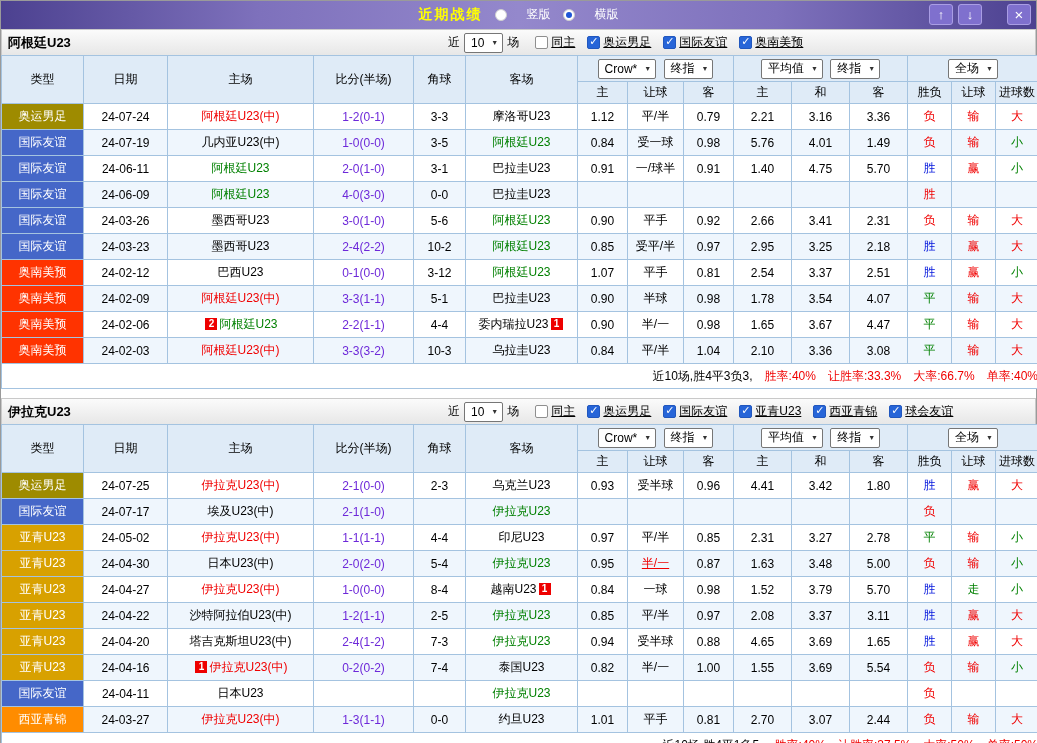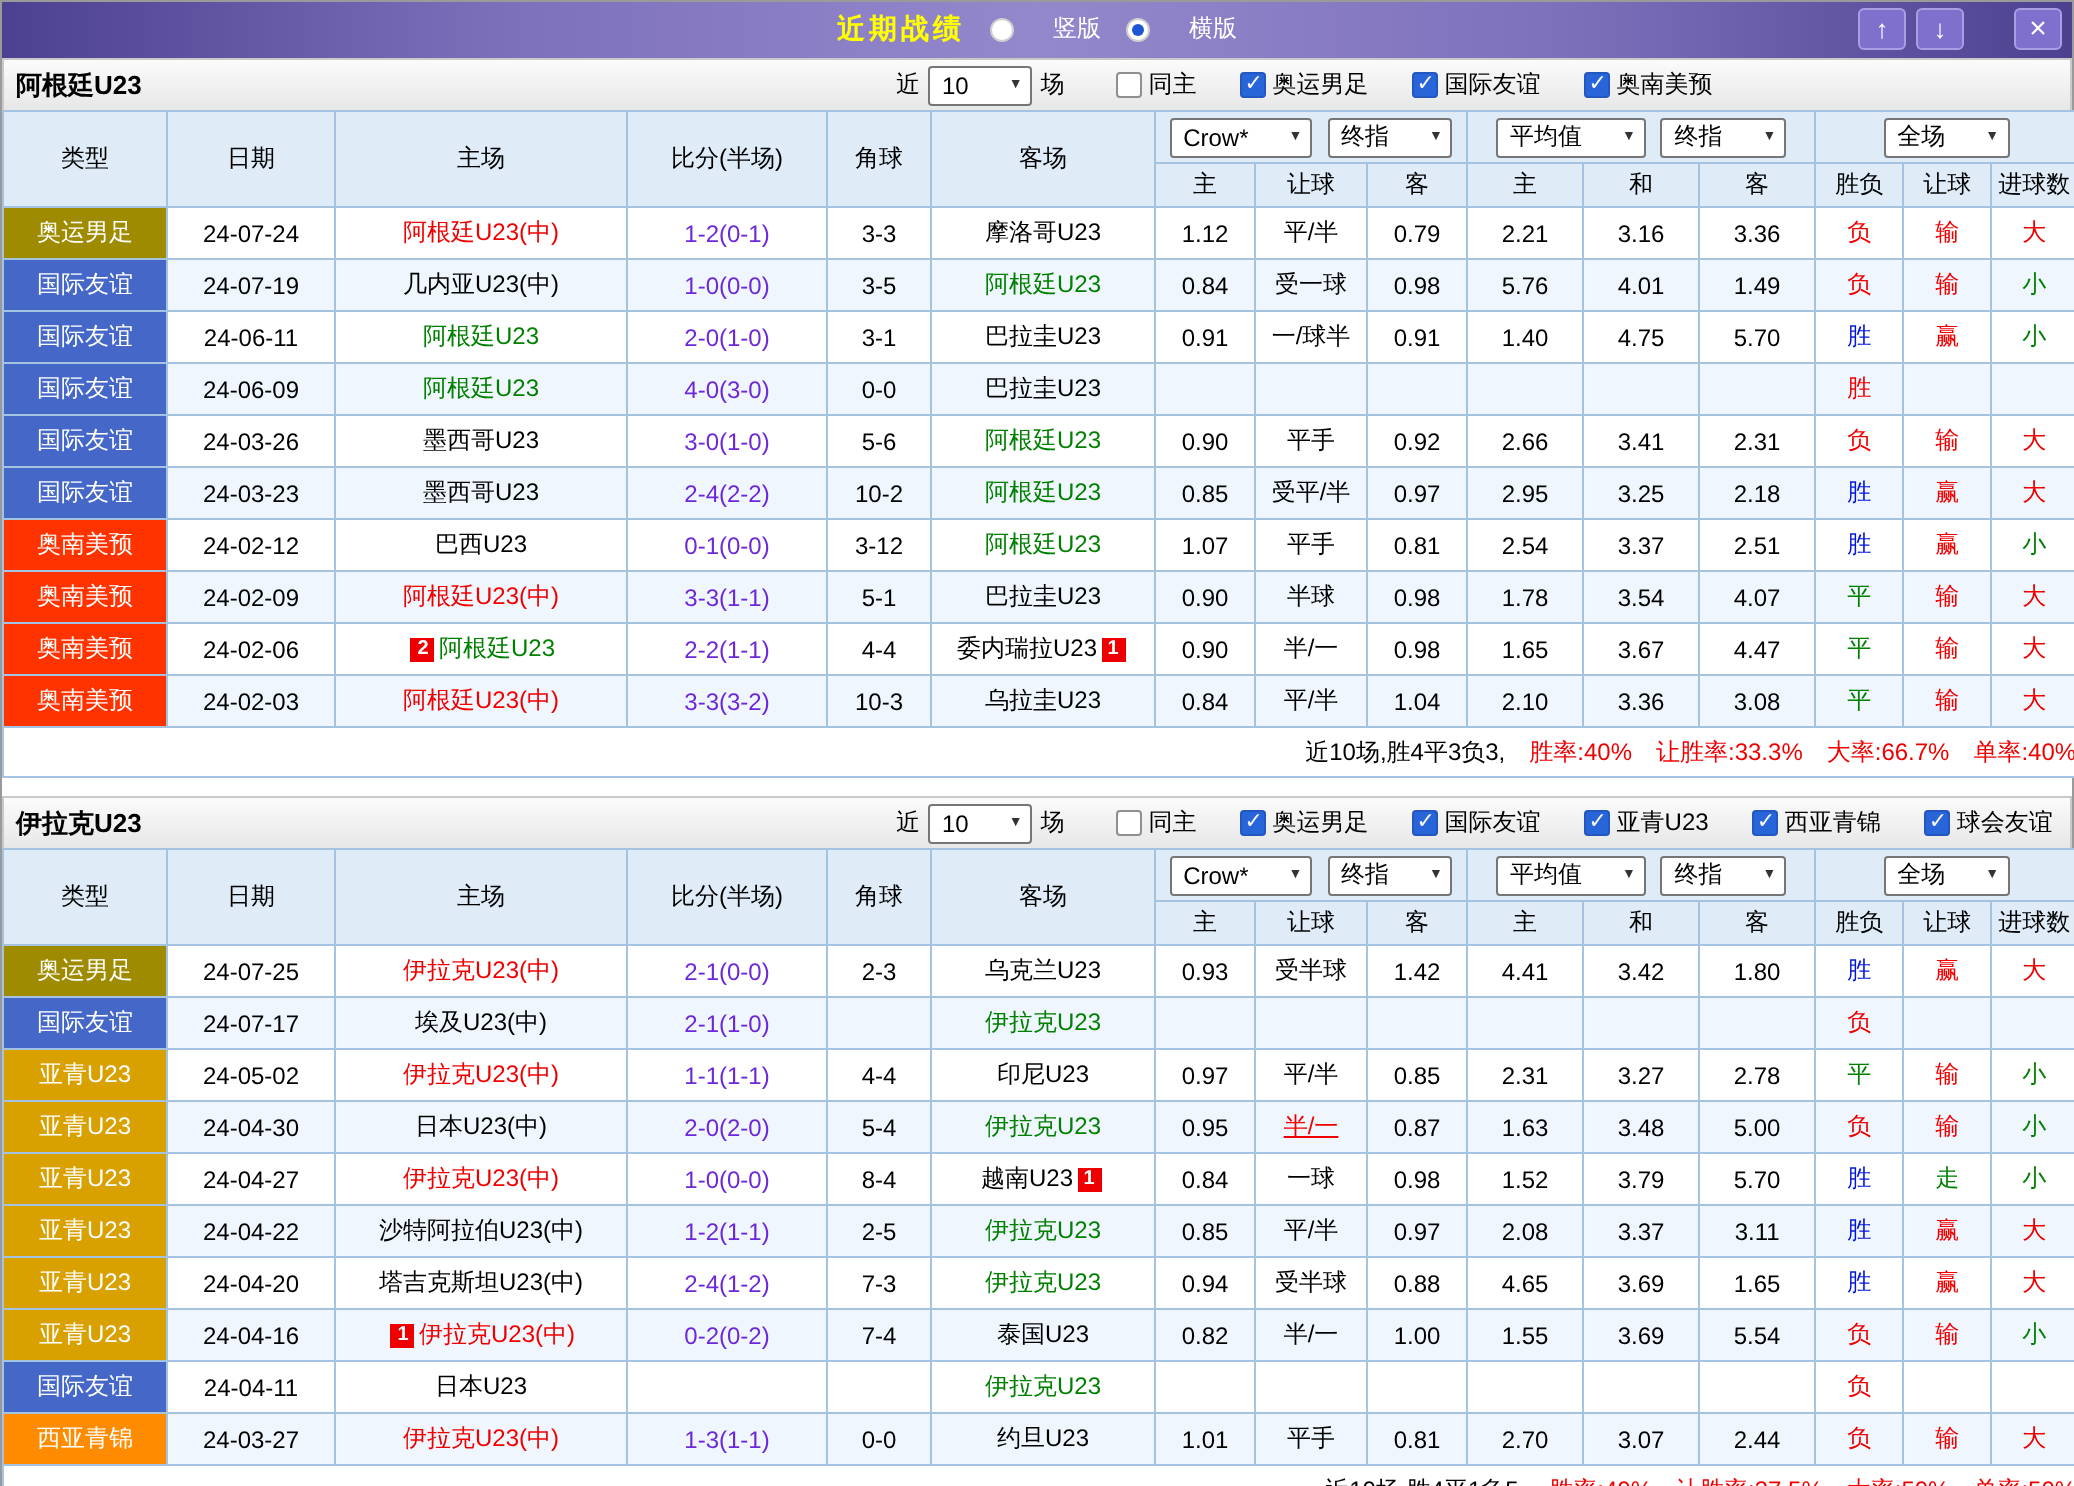--- a/index.html
+++ b/index.html
@@ -16,23 +16,23 @@
   .radio .dot{width:6px;height:6px;border-radius:50%;background:#1E56D6;}
   .tb-buttons{position:absolute;right:5px;top:3px;display:flex;gap:5px;}
   .tb-btn{width:24px;height:21px;background:#7F70CE;border:1px solid #A99DE4;border-radius:3px;color:#fff;font-size:13px;display:flex;align-items:center;justify-content:center;cursor:pointer;box-sizing:border-box;}
   .tb-btn.close{margin-left:20px;font-size:15px;}
 
   
   .section + .section{margin-top:9px;}
   .teambar{height:26px;background:linear-gradient(#fbfbfb,#e7e7e7);border:1px solid #c9c9c9;border-bottom:none;display:flex;align-items:center;position:relative;box-sizing:border-box;}
   .team-name{font-weight:bold;font-size:13px;padding-left:6px;}
   .filters{position:absolute;left:446px;display:flex;align-items:center;gap:4px;white-space:nowrap;}
-  .sel{display:inline-flex;align-items:center;gap:20px;height:20px;padding:0 4px 0 6px;background:#fff;border:1px solid #767676;border-radius:2px;font-size:12px;color:#000;cursor:pointer;box-sizing:border-box;}
+  .sel{display:inline-flex;align-items:center;gap:7px;height:20px;padding:0 4px 0 6px;background:#fff;border:1px solid #767676;border-radius:2px;font-size:12px;color:#000;cursor:pointer;box-sizing:border-box;}
   .sel .arrow{font-size:7px;color:#333;}
-  .filter-item{display:inline-flex;align-items:center;gap:3px;margin-left:22px;cursor:pointer;}
+  .filter-item{display:inline-flex;align-items:center;gap:3px;margin-left:12px;cursor:pointer;text-decoration:underline;}
   .cb{width:13px;height:13px;border:1px solid #8f8f8f;background:#fff;display:inline-block;position:relative;border-radius:2px;box-sizing:border-box;}
   .cb.checked{background:#2765D8;border-color:#2157BE;}
   .cb.checked::after{content:"\2713";position:absolute;left:1px;top:-2px;color:#fff;font-size:11px;font-weight:bold;}
 
   
   table.grid{width:100%;border-collapse:collapse;table-layout:fixed;}
   .grid th,.grid td{border:1px solid #A4C3E0;text-align:center;overflow:hidden;white-space:nowrap;padding:0;}
   .grid thead th{background:#DFEBF7;font-weight:normal;color:#000;}
   .hdrA th{height:25px;}
   .hdrB th{height:21px;}
@@ -448,21 +448,21 @@
       <tbody>
             <tr class="row">
               <td class="league" style="background: rgb(158, 139, 0);">奥运男足</td>
               <td>24-07-25</td>
               <td class="team c-red"><span>伊拉克U23(中)</span></td>
               <td class="score">2-1(0-0)</td>
               <td>2-3</td>
               <td class="team "><span>乌克兰U23</span></td>
               <td>0.93</td>
               <td>受半球</td>
-              <td>1.42</td>
+              <td>0.96</td>
               <td>4.41</td>
               <td>3.42</td>
               <td>1.80</td>
               <td class="c-blue">胜</td>
               <td class="c-red">赢</td>
               <td class="c-red">大</td>
             </tr>
             <tr class="row alt">
               <td class="league" style="background: rgb(69, 103, 200);">国际友谊</td>
               <td>24-07-17</td>

